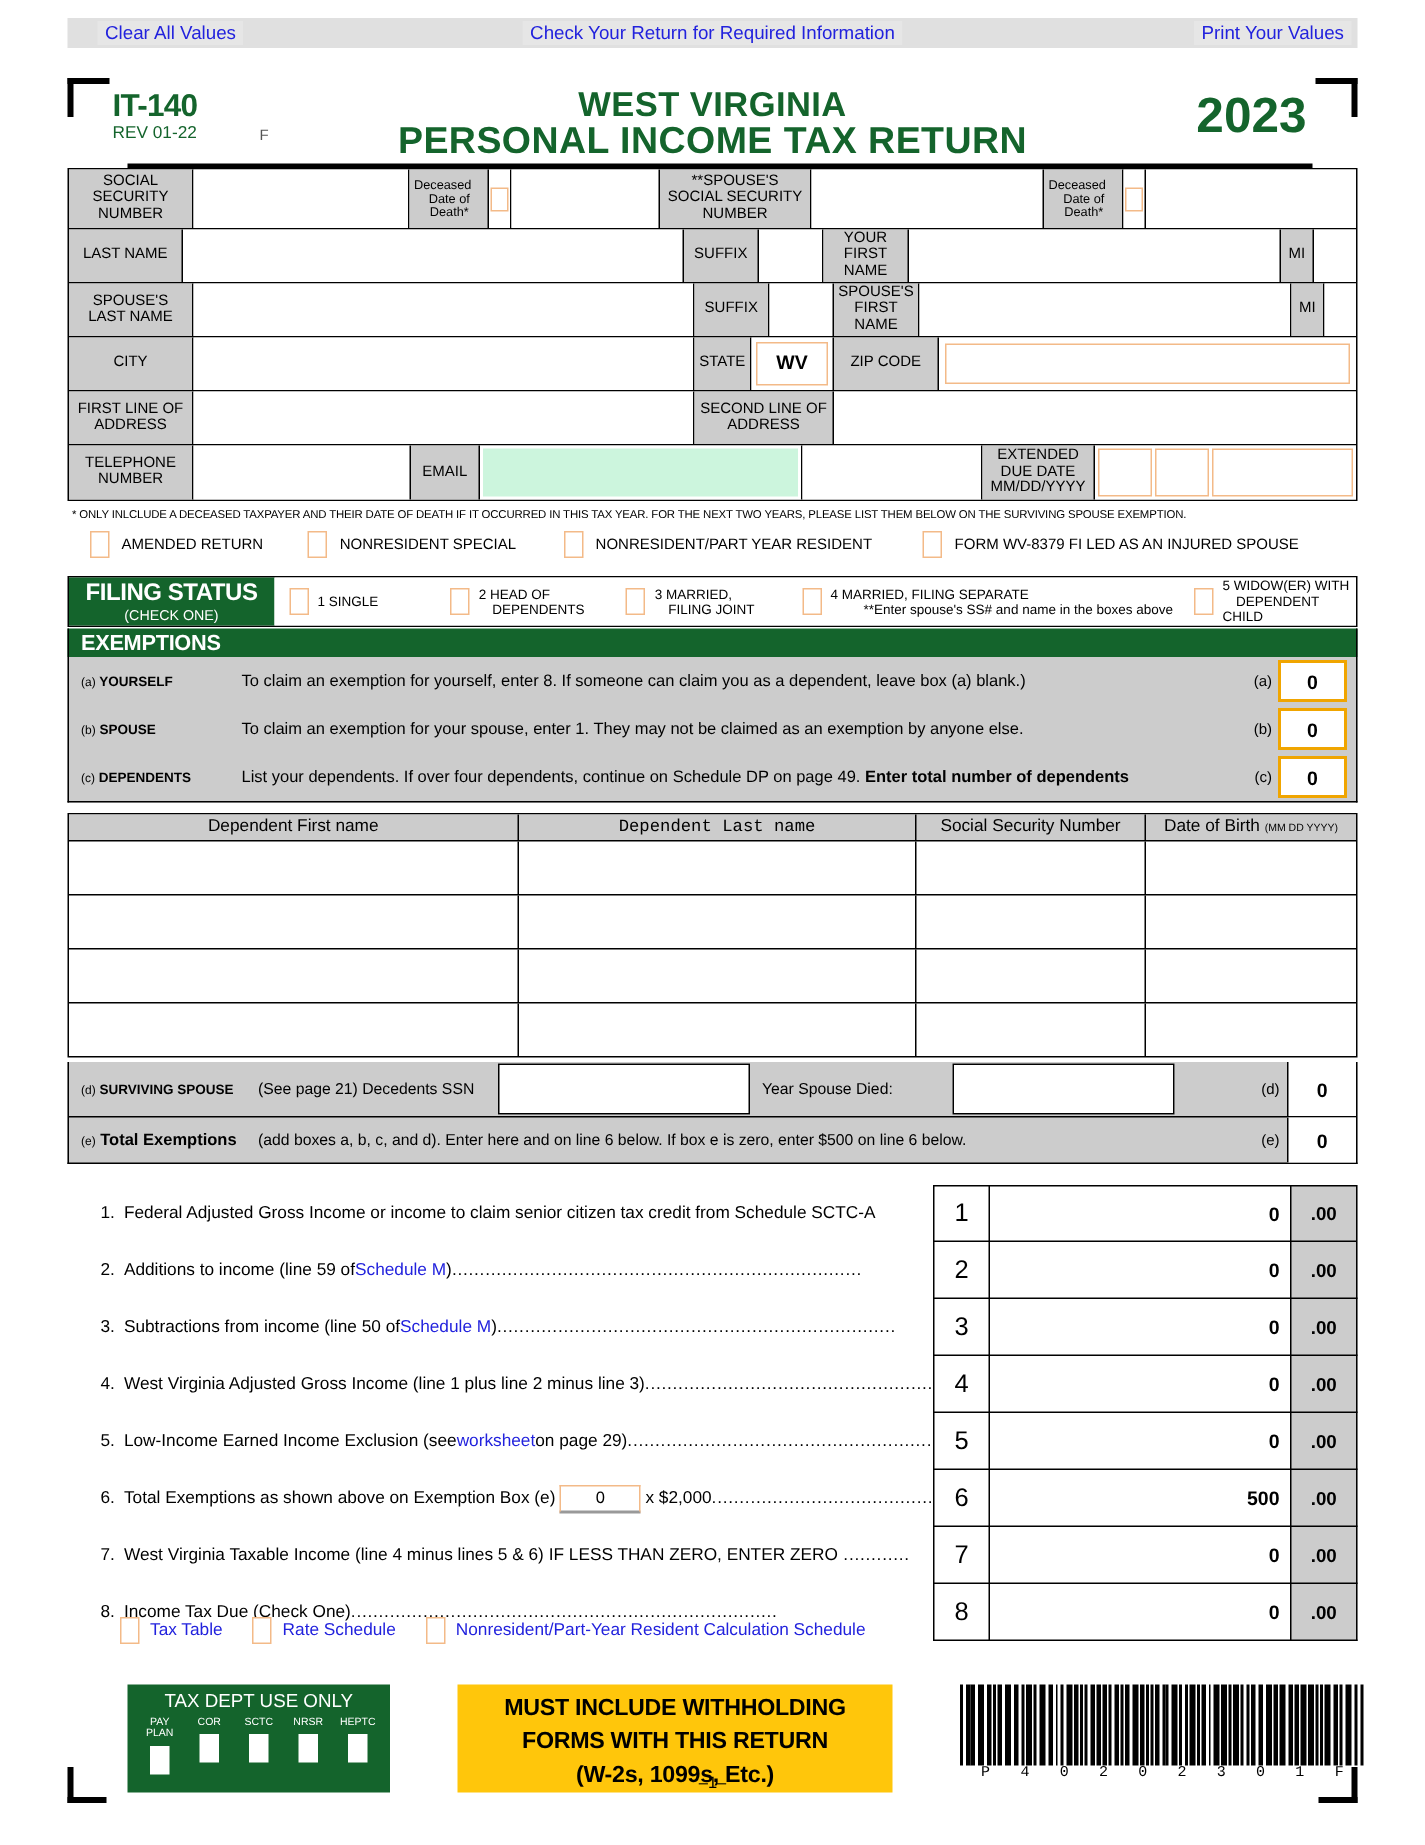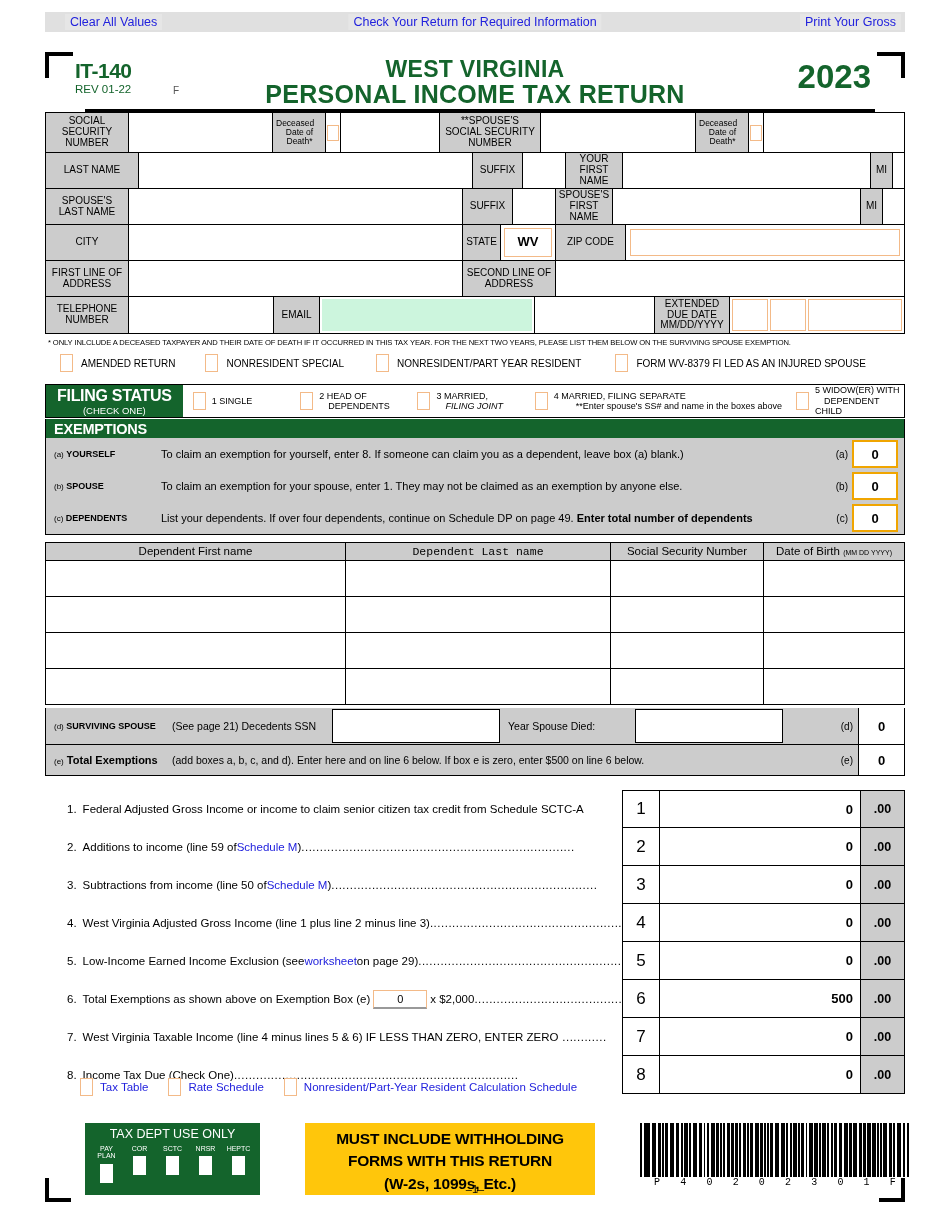--- a/index.html
+++ b/index.html
@@ -168,21 +168,21 @@
   .bdigits { display:flex; justify-content:space-around; font-size:10px; font-family:"Liberation Mono", monospace;
              padding:0 4px; }
   .pageno { position:absolute; left:0; right:0; top:1183px; text-align:center; font-size:11px; }
 </style>
 </head>
 <body>
 
 <div class="toolbar">
   <div class="tb-btn tb-left">Clear All Values</div>
   <div class="tb-btn tb-center">Check Your Return for Required Information</div>
-  <div class="tb-btn tb-right">Print Your Gross</div>
+  <div class="tb-btn tb-right">Print Your Values</div>
 </div>
 
 <div class="mast">
   <div class="corner tl"></div>
   <div class="corner tr"></div>
   <div class="formno">IT-140</div>
   <div class="formrev">REV 01-22</div>
   <div class="formF">F</div>
   <div class="title1">WEST VIRGINIA</div>
   <div class="title2">PERSONAL INCOME TAX RETURN</div>
@@ -209,21 +209,21 @@
       <span>Deceased</span>
       <span>Date of Death*</span>
     </div>
     <div class="cell white" style="width:15px;padding:0;">
       <span class="cbx cbx-sm"></span>
     </div>
     <div class="cell white" style="flex:1;"></div>
   </div>
 
   <div class="row" style="height:36px;">
-    <div class="cell lbl" style="width:93px;text-align:center;">LAST NAME</div>
+    <div class="cell lbl" style="width:76px;text-align:center;">LAST NAME</div>
     <div class="cell white" style="width:334px;"></div>
     <div class="cell lbl" style="width:50px;">SUFFIX</div>
     <div class="cell white" style="width:43px;"></div>
     <div class="cell lbl" style="width:57px;">YOUR FIRST NAME</div>
     <div class="cell white" style="width:248px;"></div>
     <div class="cell lbl" style="width:22px;">MI</div>
     <div class="cell white" style="flex:1;"></div>
   </div>
 
   <div class="row" style="height:36px;">
@@ -309,21 +309,21 @@
       <span class="cbx"></span>
       <span>
         <span>2 HEAD OF</span><br>
         <span style="padding-left:9px;">DEPENDENTS</span>
       </span>
     </div>
     <div class="fsopt" style="width:122px;">
       <span class="cbx"></span>
       <span>
         <span>3 MARRIED,</span><br>
-        <span style="padding-left:9px;font-style:italic;">FILING JOINT</span>
+        <span style="padding-left:9px;">FILING JOINT</span>
       </span>
     </div>
     <div class="fsopt" style="width:272px;">
       <span class="cbx"></span>
       <span>
         <span>4 MARRIED, FILING SEPARATE</span><br>
         <span style="padding-left:22px;">**Enter spouse's SS# and name in the boxes above</span>
       </span>
     </div>
     <div class="fsopt">

